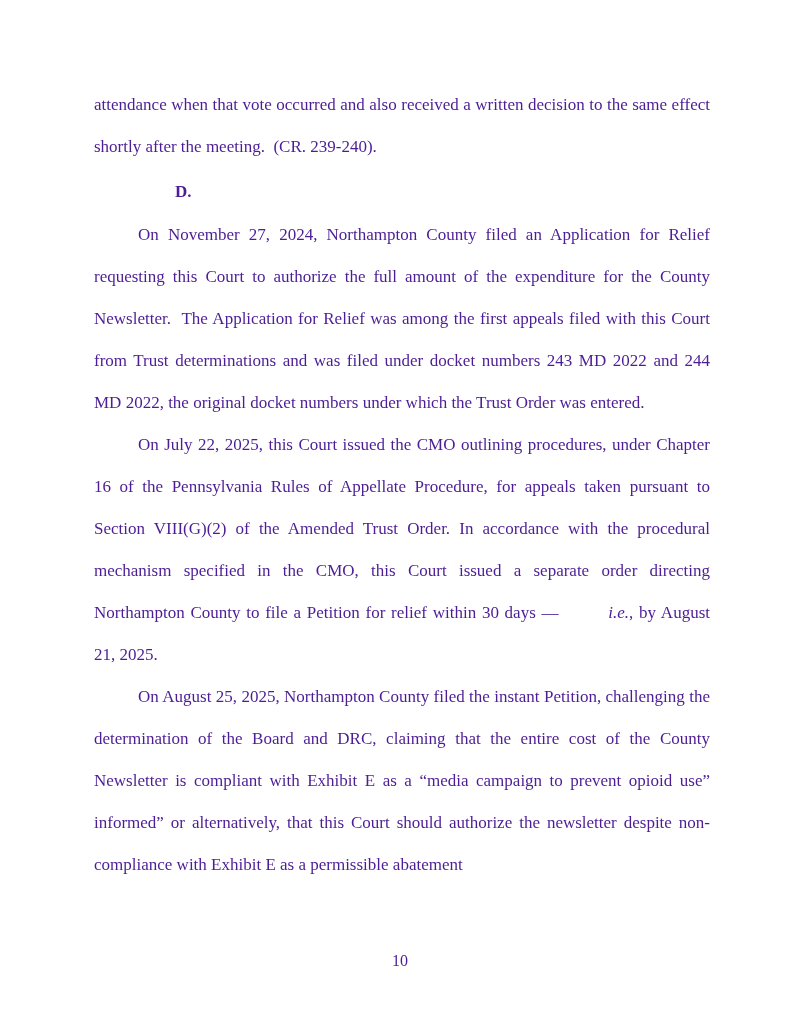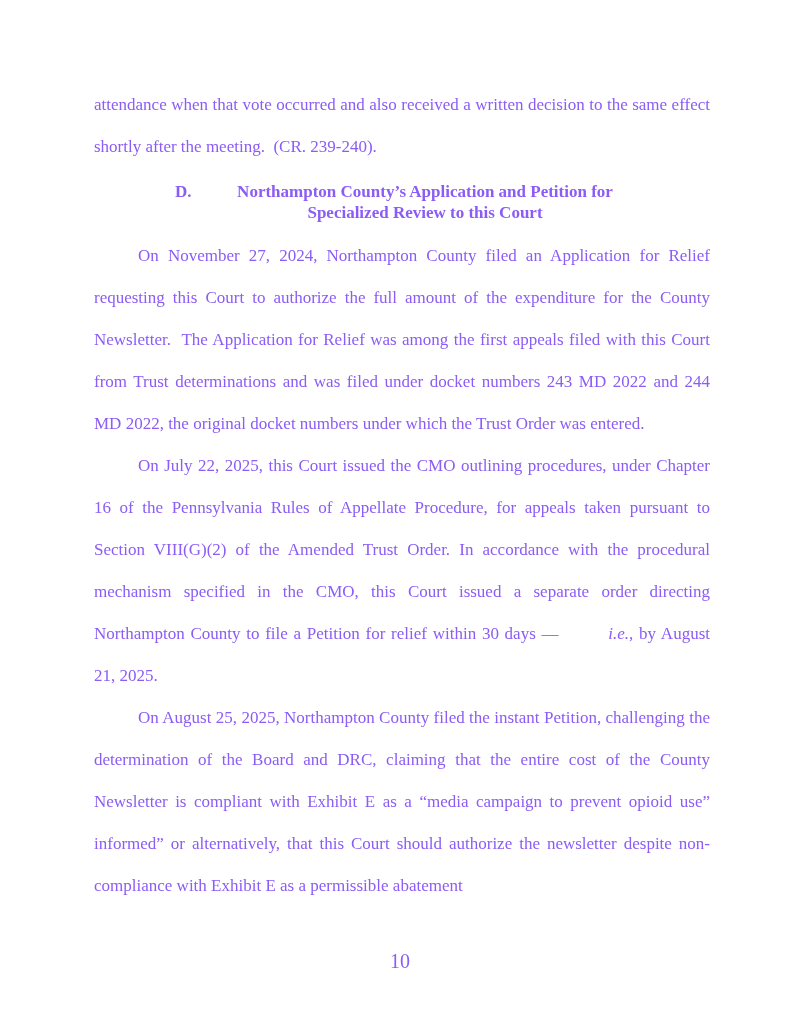--- a/index.html
+++ b/index.html
@@ -1,21 +1,21 @@
 <!DOCTYPE html>
 <html><head>
 <meta charset="utf-8">
 <style>
   html, body { margin: 0; padding: 0; background: #ffffff; }
   .page {
     position: relative;
     width: 800px;
     height: 1035px;
     background: #ffffff;
-    color: #8b5cf6;
+    color: #4c1d95;
     font-family: "Liberation Serif", "DejaVu Serif", serif;
     font-size: 17px;
     overflow: hidden;
   }
   .content {
     position: absolute;
     left: 94px;
     top: 0;
     width: 616px;
     padding-top: 84px;
@@ -33,37 +33,36 @@
     text-align: left;
   }
   .heading-label { flex: 0 0 47px; }
   .heading-title { width: 406px; text-align: center; }
   .page-number {
     position: absolute;
     top: 951px;
     left: 0;
     width: 100%;
     text-align: center;
-    font-size: 20px;
+    font-size: 16px;
     line-height: 20px;
   }
 </style>
 </head>
 <body>
 
 <div class="page">
   <div class="content">
 
     <p class="para"><span>attendance when that vote occurred and also received a written decision to the same effect shortly after the meeting.&nbsp; (CR. 239-240).</span></p>
 
     <div class="section-heading">
       <span class="heading-label">D.</span>
       <span class="heading-title">
-        <span>Northampton County’s Application and Petition for</span><br>
-        <span>Specialized Review to this Court</span>
+        <br>
       </span>
     </div>
 
     <p class="para indent"><span>On November 27, 2024, Northampton County filed an Application for Relief requesting this Court to authorize the full amount of the expenditure for the County Newsletter.&nbsp; The Application for Relief was among the first appeals filed with this Court from Trust determinations and was filed under docket numbers 243 MD 2022 and 244 MD 2022, the original docket numbers under which the Trust Order was entered.</span></p>
 
     <p class="para indent"><span>On July 22, 2025, this Court issued the CMO outlining procedures, under Chapter 16 of the Pennsylvania Rules of Appellate Procedure, for appeals taken pursuant to Section VIII(G)(2) of the Amended Trust Order. In accordance with the procedural mechanism specified in the CMO, this Court issued a separate order directing Northampton County to file a Petition for relief within 30 days — </span><span class="seg-italic">i.e.</span><span>, by August 21, 2025.</span></p>
 
     <p class="para indent"><span>On August 25, 2025, Northampton County filed the instant Petition, challenging the determination of the Board and DRC, claiming that the entire cost of the County Newsletter is compliant with Exhibit E as a “media campaign to prevent opioid use” informed” or alternatively, that this Court should authorize the newsletter despite non-compliance with Exhibit E as a permissible abatement</span></p>
 
   </div>

